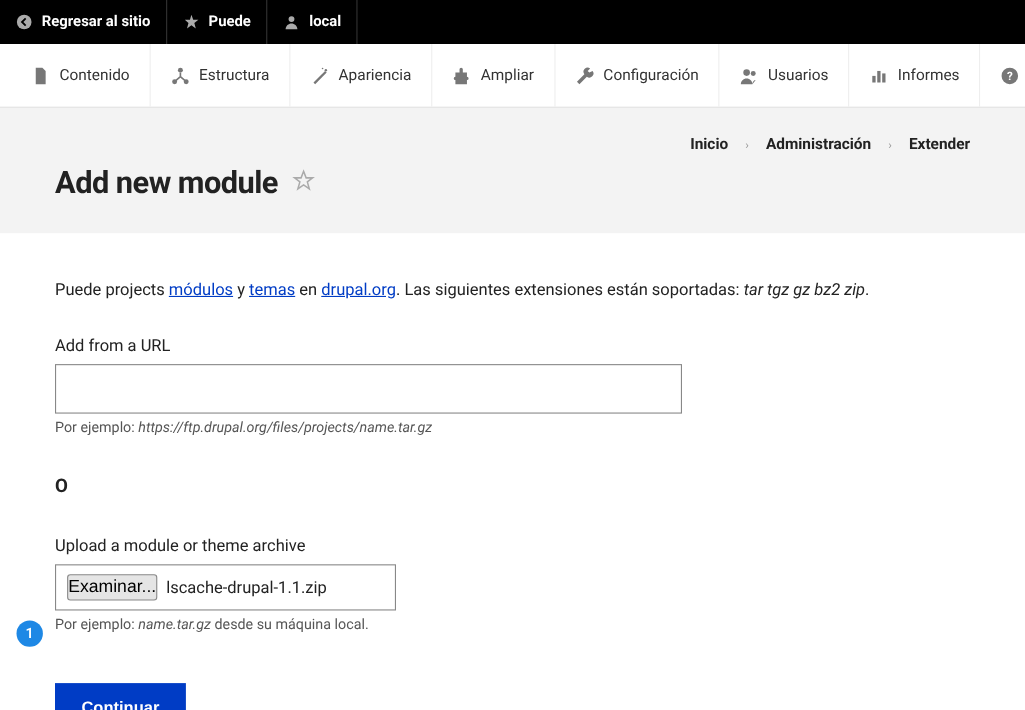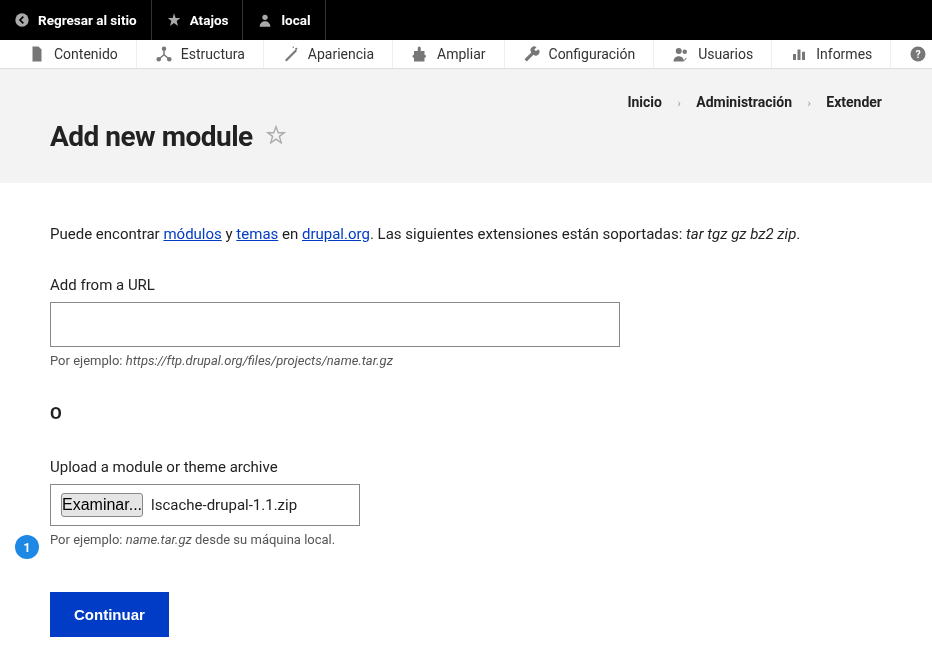--- a/index.html
+++ b/index.html
@@ -5,21 +5,21 @@
     * { margin: 0; padding: 0; box-sizing: border-box; }
     body { font-family: -apple-system, BlinkMacSystemFont, "Segoe UI", Roboto, sans-serif; font-size: 14px; color: #222; }
     
     .top-bar { background: #000; height: 40px; display: flex; align-items: stretch; }
     .top-bar-item { display: flex; align-items: center; padding: 0 14px; color: #fff; font-weight: 700; font-size: 13.5px; cursor: pointer; border-right: 1px solid #333; }
     .top-bar-item.active { background: #444; }
     .top-bar-item .icon { margin-right: 8px; display: inline-flex; }
     .top-bar-item svg { width: 16px; height: 16px; fill: #aaa; }
     .top-bar-item.active svg { fill: #fff; }
     
-    .admin-tabs { background: #fff; height: 29px; display: flex; border-bottom: 1px solid #ddd; padding-left: 10px; }
+    .admin-tabs { background: #fff; height: 58px; display: flex; border-bottom: 1px solid #ddd; padding-left: 10px; }
     .admin-tab { display: flex; align-items: center; padding: 0 18px; font-size: 14px; color: #333; cursor: pointer; border-right: 1px solid #eee; }
     .admin-tab .icon { margin-right: 8px; display: inline-flex; }
     .admin-tab svg { width: 18px; height: 18px; fill: #777; }
     
     .header-region { background: #f3f3f3; padding: 25px 50px 30px; text-align: right; }
     .breadcrumb { font-size: 14px; margin-bottom: 10px; }
     .breadcrumb-item { font-weight: 700; color: #222; cursor: pointer; }
     .breadcrumb-sep { color: #999; margin: 0 12px; font-size: 11px; }
     
     .page-title-row { display: flex; align-items: center; gap: 12px; }
@@ -58,21 +58,21 @@
         </svg>
       </span>
     <span>Regresar al sitio</span>
   </div>
   <div class="top-bar-item">
     <span class="icon">
         <svg viewBox="0 0 24 24">
           <path d="M12 2l2.5 7h7l-5.5 4.5 2 7.5-6-4.5-6 4.5 2-7.5L3 9h7z"></path>
         </svg>
       </span>
-    <span>Atajos</span>
+    <span>Puede</span>
   </div>
   <div class="top-bar-item">
     <span class="icon">
         <svg viewBox="0 0 24 24">
           <circle cx="12" cy="8" r="4"></circle>
           <path d="M4 22c0-5 4-8 8-8s8 3 8 8z"></path>
         </svg>
       </span>
     <span>local</span>
   </div>
@@ -166,21 +166,21 @@
   <div class="page-title-row">
     <h1 class="page-title">Add new module</h1>
     <span class="star-icon"><svg viewBox="0 0 24 24">
           <path d="M12 3l2.5 6.5H21l-5.3 4 2 7L12 16.5 6.3 20.5l2-7L3 9.5h6.5z"></path>
         </svg></span>
   </div>
 </div>
 
 <div class="content">
   <p class="intro">
-    <span>Puede encontrar </span><a href="#">módulos</a><span> y </span><a href="#">temas</a><span> en </span><a href="#">drupal.org</a><span>. Las siguientes extensiones están soportadas: </span><span class="ext-list">tar tgz gz bz2 zip</span><span>.</span>
+    <span>Puede projects </span><a href="#">módulos</a><span> y </span><a href="#">temas</a><span> en </span><a href="#">drupal.org</a><span>. Las siguientes extensiones están soportadas: </span><span class="ext-list">tar tgz gz bz2 zip</span><span>.</span>
   </p>
 
   <label class="field-label">Add from a URL</label>
   <input type="text" class="text-input" value="" style="">
   <div class="help-text">
     <span>Por ejemplo: </span><span class="example">https://ftp.drupal.org/files/projects/name.tar.gz</span>
   </div>
 
   <div class="separator-o">O</div>
 

